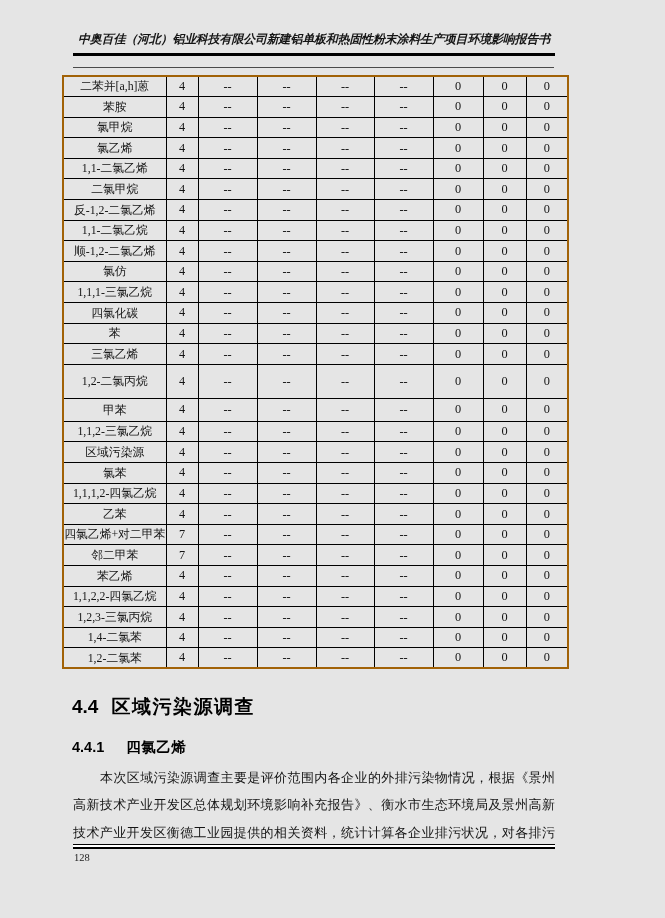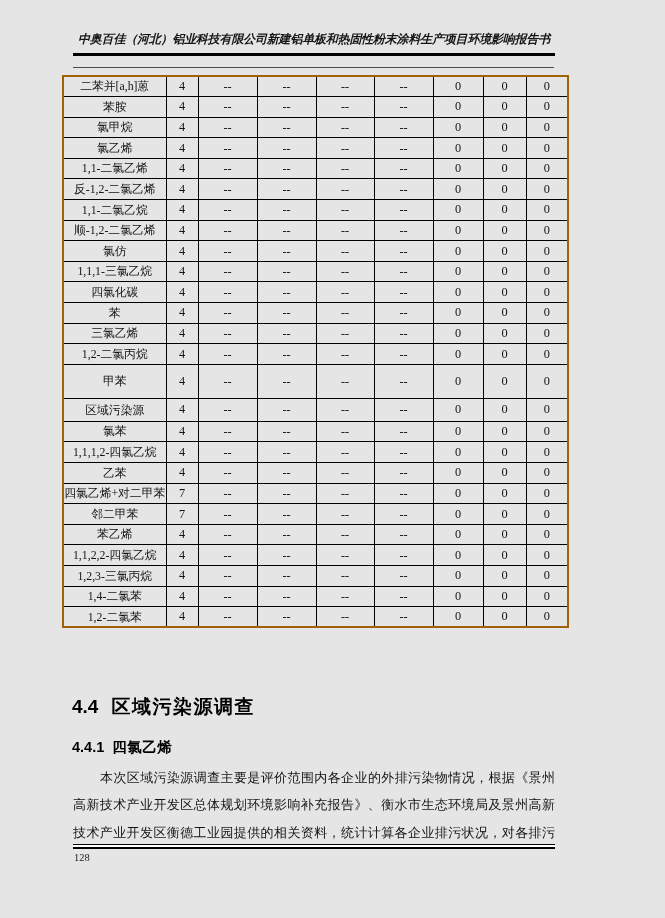--- a/index.html
+++ b/index.html
@@ -44,21 +44,21 @@
     position:absolute;top:694px;left:72px;
     font-family:"Liberation Sans","DejaVu Sans",sans-serif;
     font-weight:bold;font-size:19px;color:#000;letter-spacing:1.5px;white-space:nowrap;
   }
   .heading .num{letter-spacing:0;margin-right:13px;}
   .subheading{
     position:absolute;top:738px;left:72px;
     font-family:"Liberation Sans","DejaVu Sans",sans-serif;
     font-weight:bold;font-size:14.5px;color:#000;letter-spacing:0.5px;white-space:nowrap;
   }
-  .subheading .num{letter-spacing:0;margin-right:8px;}
+  .subheading .num{letter-spacing:0;margin-right:22px;}
   
   .paragraph{
     position:absolute;top:764px;left:73px;width:482px;
     font-size:13px;line-height:27.3px;color:#151515;
   }
   .para-line{text-align:justify;text-align-last:justify;height:27.3px;}
   .para-line.indent{padding-left:27px;}
   
   .footer-rule{
     position:absolute;top:844px;left:73px;width:482px;height:1.6px;
@@ -140,20 +140,31 @@
           <td class="val">4</td>
           <td class="val">--</td>
           <td class="val">--</td>
           <td class="val">--</td>
           <td class="val">--</td>
           <td class="val">0</td>
           <td class="val">0</td>
           <td class="val">0</td>
         </tr>
         <tr>
+          <td class="name">二氯甲烷</td>
+          <td class="val">4</td>
+          <td class="val">--</td>
+          <td class="val">--</td>
+          <td class="val">--</td>
+          <td class="val">--</td>
+          <td class="val">0</td>
+          <td class="val">0</td>
+          <td class="val">0</td>
+        </tr>
+        <tr>
           <td class="name">反-1,2-二氯乙烯</td>
           <td class="val">4</td>
           <td class="val">--</td>
           <td class="val">--</td>
           <td class="val">--</td>
           <td class="val">--</td>
           <td class="val">0</td>
           <td class="val">0</td>
           <td class="val">0</td>
         </tr>
@@ -240,20 +251,31 @@
           <td class="val">--</td>
           <td class="val">--</td>
           <td class="val">--</td>
           <td class="val">--</td>
           <td class="val">0</td>
           <td class="val">0</td>
           <td class="val">0</td>
         </tr>
         <tr>
           <td class="name">甲苯</td>
+          <td class="val">4</td>
+          <td class="val">--</td>
+          <td class="val">--</td>
+          <td class="val">--</td>
+          <td class="val">--</td>
+          <td class="val">0</td>
+          <td class="val">0</td>
+          <td class="val">0</td>
+        </tr>
+        <tr>
+          <td class="name">1,1,2-三氯乙烷</td>
           <td class="val">4</td>
           <td class="val">--</td>
           <td class="val">--</td>
           <td class="val">--</td>
           <td class="val">--</td>
           <td class="val">0</td>
           <td class="val">0</td>
           <td class="val">0</td>
         </tr>
         <tr>

